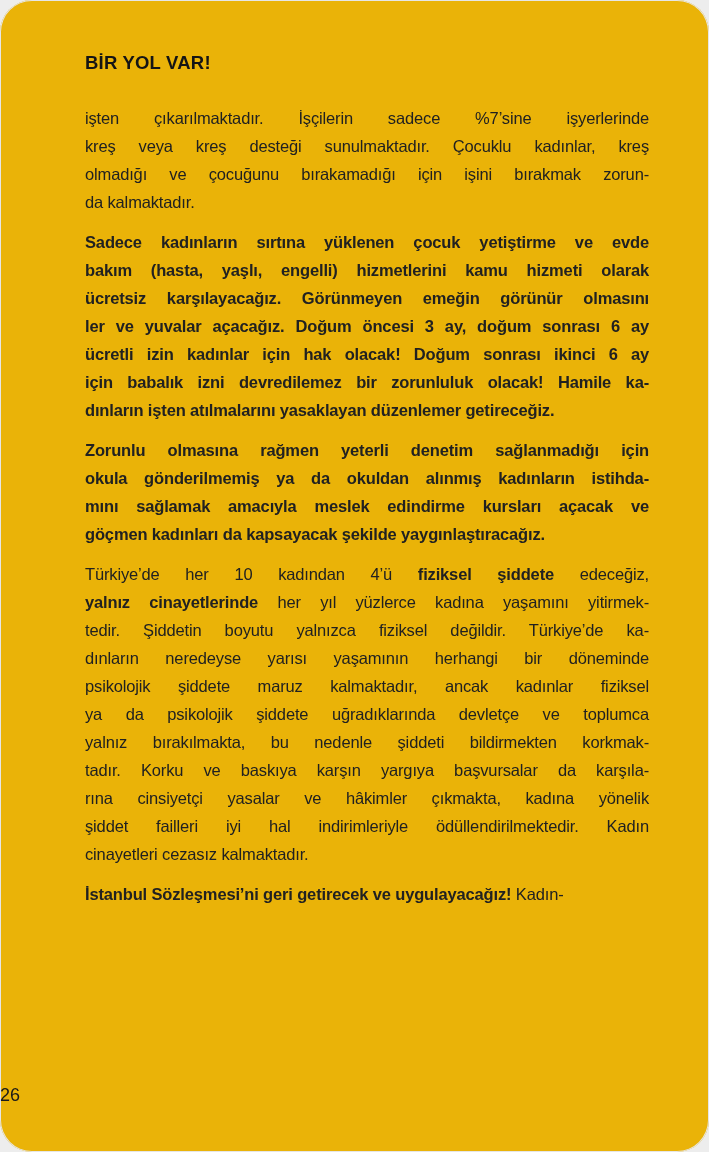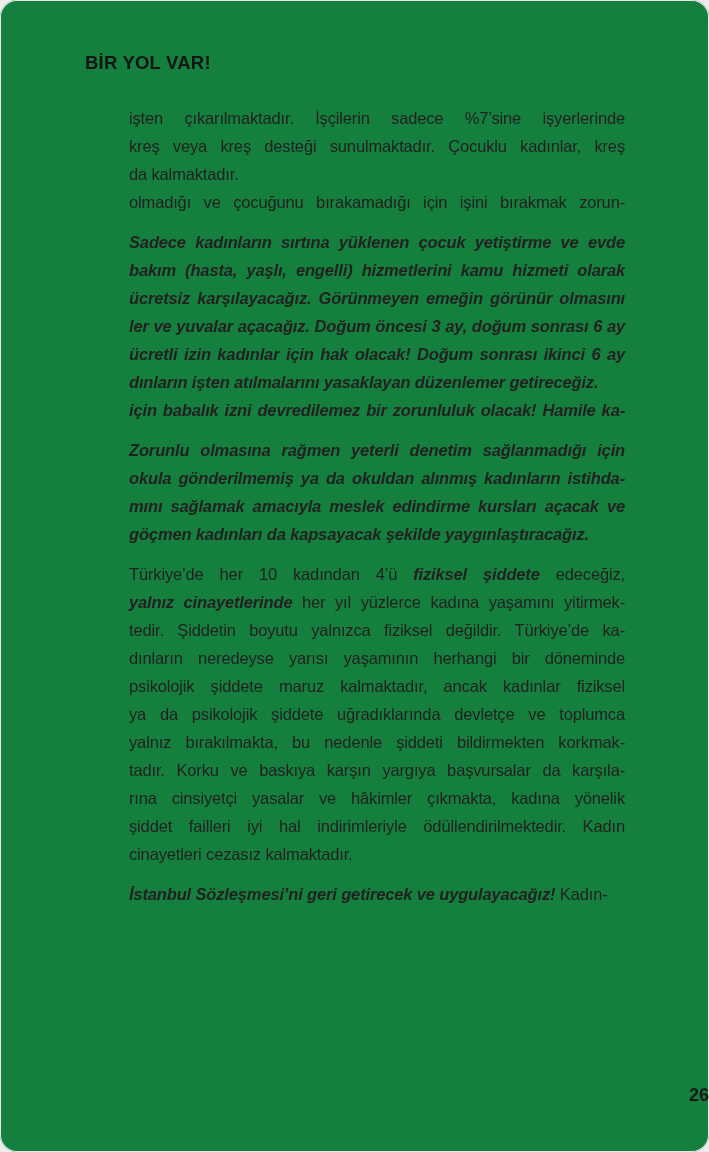--- a/index.html
+++ b/index.html
@@ -10,24 +10,24 @@
   }
   .stage {
     width: 709px;
     height: 1152px;
     position: relative;
     background: #ededed;
   }
   .page {
     position: absolute;
     inset: 0;
-    background: #15803d;
-    border-radius: 17px;
+    background: #eab308;
+    border-radius: 32px;
     box-sizing: border-box;
-    padding: 52px 84px 0 85px;
+    padding: 52px 60px 0 85px;
     box-shadow: 0 0 0 1px #e6e6e6 inset;
   }
   .title {
     margin: 0 0 30px 0;
     font-size: 18.5px;
     font-weight: 700;
     letter-spacing: 0.2px;
     color: #151515;
   }
   .body-text {
@@ -36,67 +36,65 @@
     line-height: 28px;
     letter-spacing: -0.15px;
   }
   .para {
     margin: 0 0 12px 0;
   }
   .para .line {
     text-align: justify;
     text-align-last: justify;
     white-space: normal;
-    margin-left: 44px;
   }
   .para .line.last {
     text-align: left;
     text-align-last: auto;
   }
   .run-normal {
     font-weight: 400;
     font-style: normal;
   }
   .run-bi {
     font-weight: 700;
-    font-style: italic;
   }
   .page-number {
     position: absolute;
     left: 0;
     right: 0;
     bottom: 46px;
-    text-align: right;
+    text-align: left;
     font-size: 18px;
-    font-weight: 700;
+    font-weight: 400;
     color: #1a1a1a;
   }
 </style>
 </head>
 <body>
 
 <div class="stage">
   <div class="page">
     <h1 class="title">BİR YOL VAR!</h1>
 
     <div class="body-text">
         <div class="para">
           <div class="line"><span class="run-normal">işten çıkarılmaktadır. İşçilerin sadece %7’sine işyerlerinde</span></div>
           <div class="line"><span class="run-normal">kreş veya kreş desteği sunulmaktadır. Çocuklu kadınlar, kreş</span></div>
+          <div class="line"><span class="run-normal">olmadığı ve çocuğunu bırakamadığı için işini bırakmak zorun-</span></div>
           <div class="line last"><span class="run-normal">da kalmaktadır.</span></div>
-          <div class="line"><span class="run-normal">olmadığı ve çocuğunu bırakamadığı için işini bırakmak zorun-</span></div>
         </div>
         <div class="para">
           <div class="line"><span class="run-bi">Sadece kadınların sırtına yüklenen çocuk yetiştirme ve evde</span></div>
           <div class="line"><span class="run-bi">bakım (hasta, yaşlı, engelli) hizmetlerini kamu hizmeti olarak</span></div>
           <div class="line"><span class="run-bi">ücretsiz karşılayacağız. Görünmeyen emeğin görünür olmasını</span></div>
           <div class="line"><span class="run-bi">ler ve yuvalar açacağız. Doğum öncesi 3 ay, doğum sonrası 6 ay</span></div>
           <div class="line"><span class="run-bi">ücretli izin kadınlar için hak olacak! Doğum sonrası ikinci 6 ay</span></div>
+          <div class="line"><span class="run-bi">için babalık izni devredilemez bir zorunluluk olacak! Hamile ka-</span></div>
           <div class="line last"><span class="run-bi">dınların işten atılmalarını yasaklayan düzenlemer getireceğiz.</span></div>
-          <div class="line"><span class="run-bi">için babalık izni devredilemez bir zorunluluk olacak! Hamile ka-</span></div>
         </div>
         <div class="para">
           <div class="line"><span class="run-bi">Zorunlu olmasına rağmen yeterli denetim sağlanmadığı için</span></div>
           <div class="line"><span class="run-bi">okula gönderilmemiş ya da okuldan alınmış kadınların istihda-</span></div>
           <div class="line"><span class="run-bi">mını sağlamak amacıyla meslek edindirme kursları açacak ve</span></div>
           <div class="line last"><span class="run-bi">göçmen kadınları da kapsayacak şekilde yaygınlaştıracağız.</span></div>
         </div>
         <div class="para">
           <div class="line"><span class="run-normal">Türkiye’de her 10 kadından 4’ü </span><span class="run-bi">fiziksel şiddete</span><span class="run-normal"> edeceğiz,</span></div>
           <div class="line"><span class="run-bi">yalnız cinayetlerinde</span><span class="run-normal"> her yıl yüzlerce kadına yaşamını yitirmek-</span></div>

